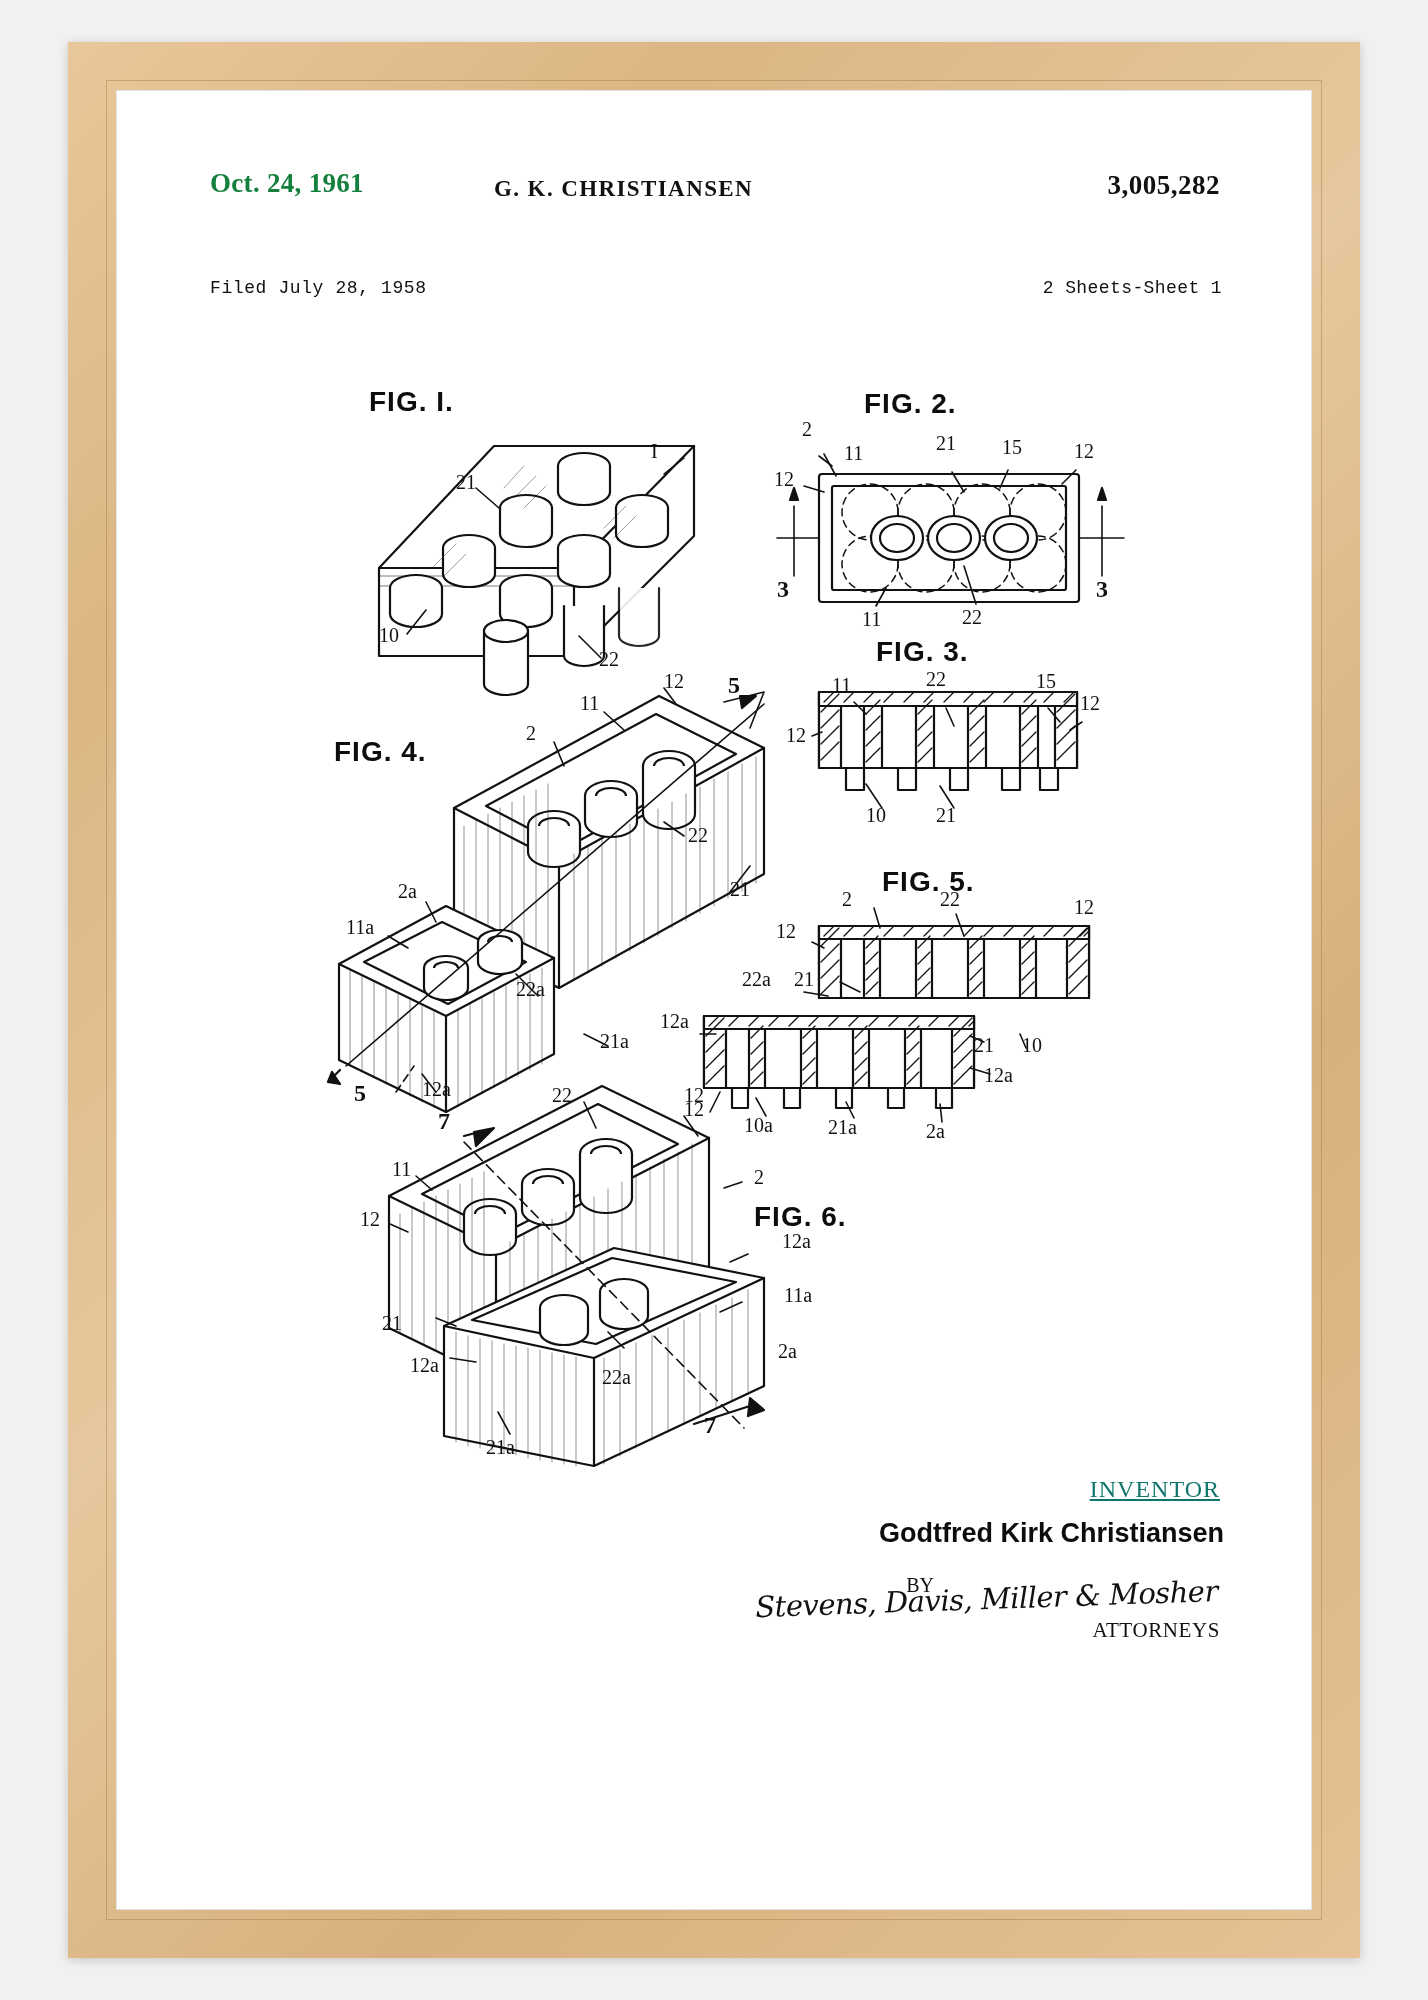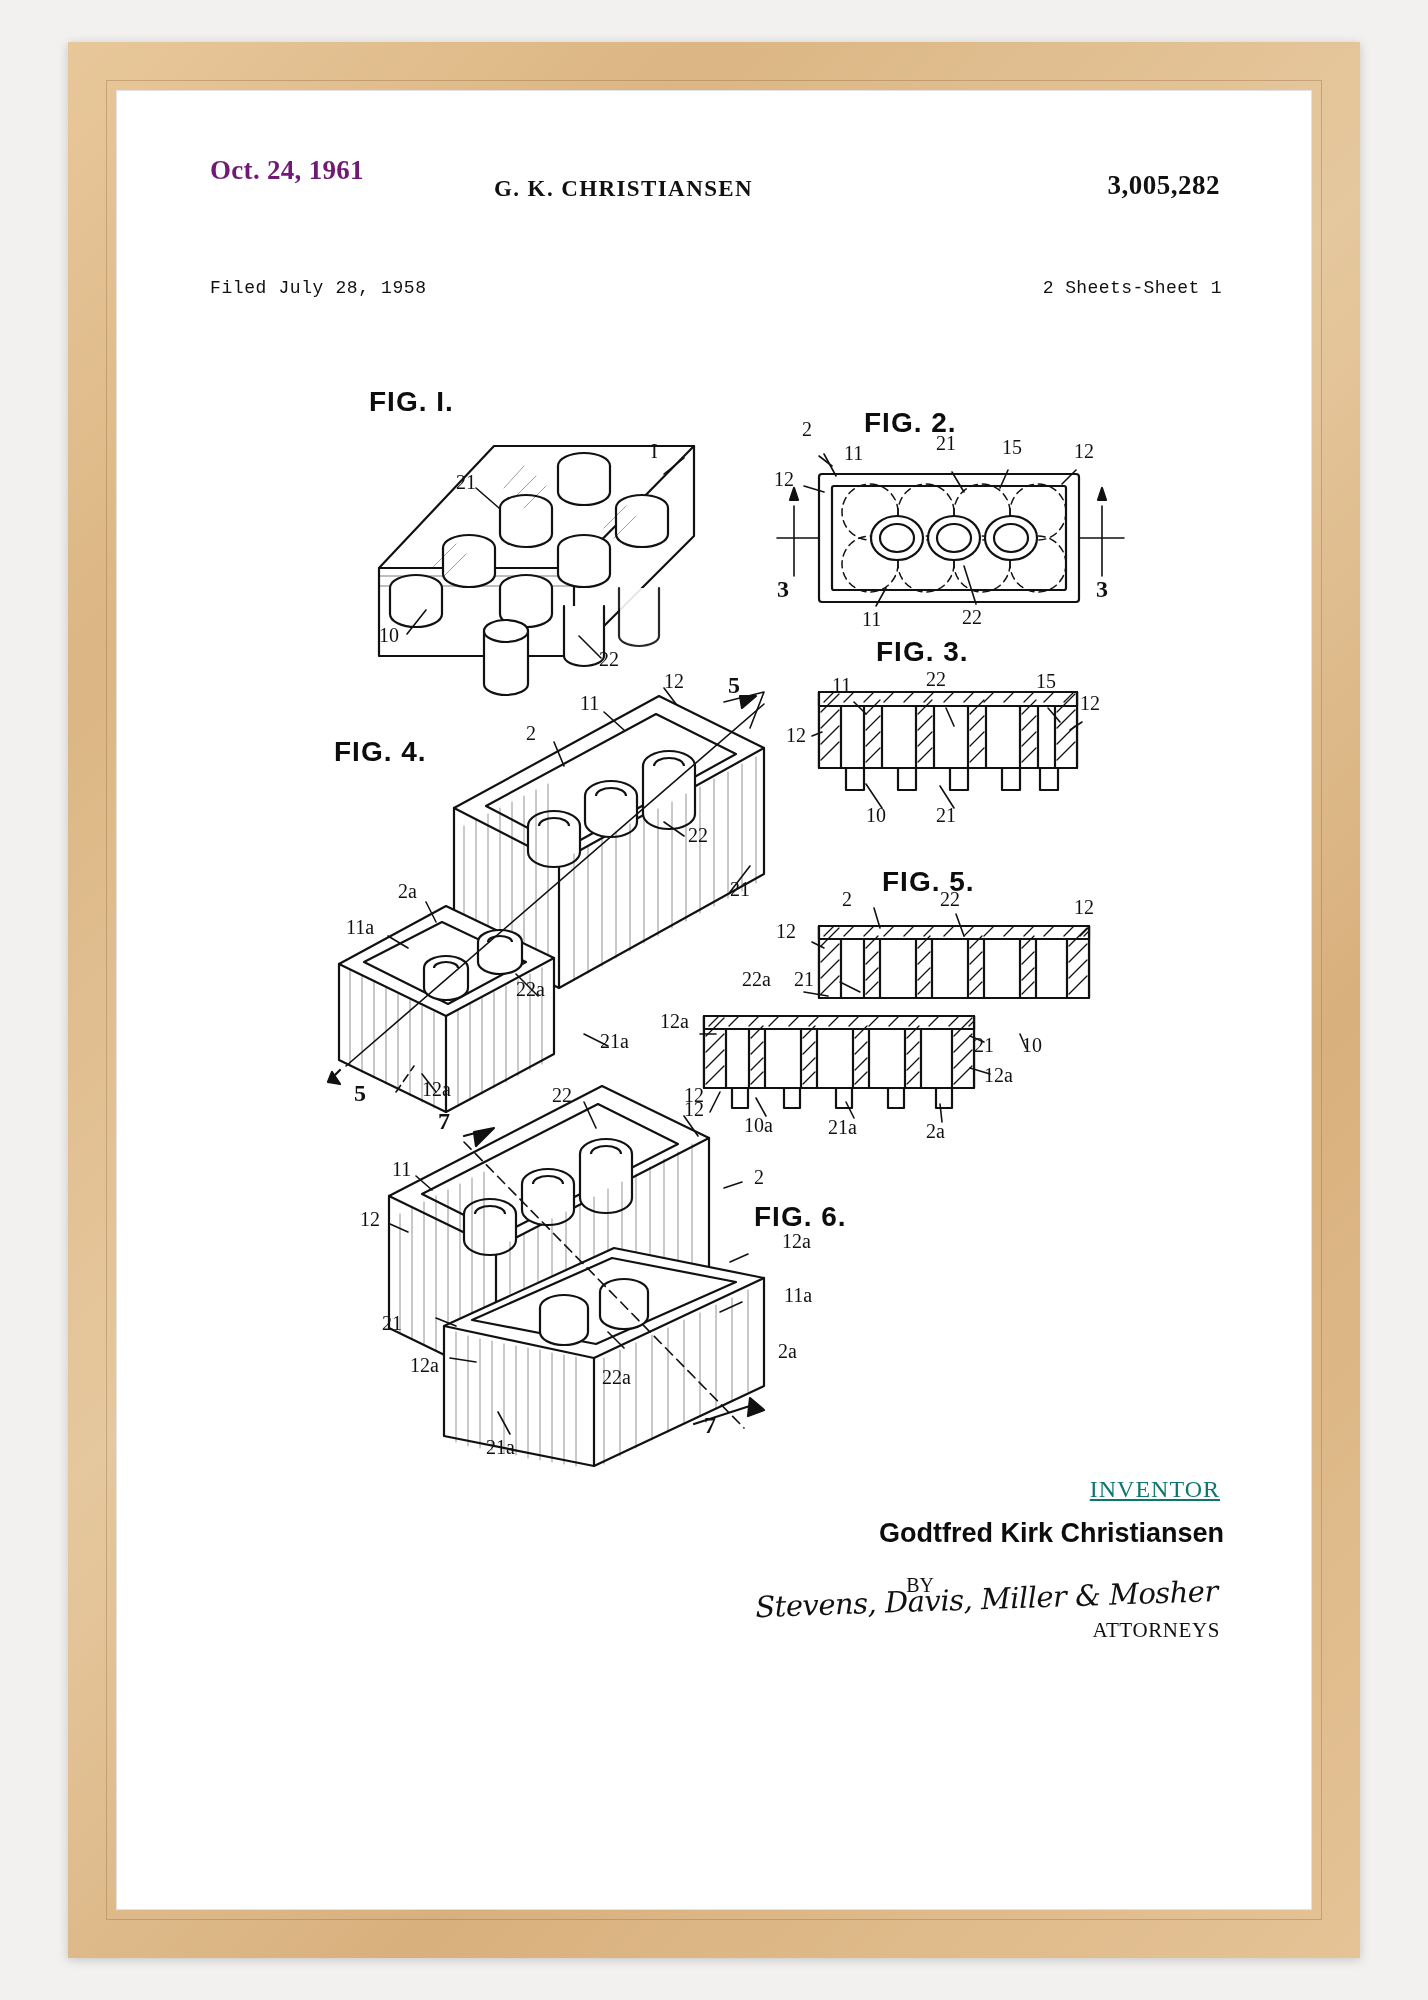--- a/index.html
+++ b/index.html
@@ -30,23 +30,23 @@
     box-shadow:inset 0 0 0 1px #e2e2e2;
     overflow:hidden;
   }
   .sheet{
     position:absolute;
     left:48px;top:46px;
     width:1100px;height:1700px;
   }
   
   .hdr-date{
-    position:absolute;left:46px;top:19px;
+    position:absolute;left:46px;top:32px;
     font-family:"Liberation Serif",serif;
-    font-size:27px;font-weight:bold;letter-spacing:0.3px;color:#701a75;
+    font-size:27px;font-weight:bold;letter-spacing:0.3px;color:#15803d;
   }
   .hdr-name{
     position:absolute;left:330px;top:40px;
     font-family:"Liberation Serif",serif;
     font-size:23px;font-weight:bold;letter-spacing:1.4px;color:#111;
   }
   .hdr-num{
     position:absolute;right:44px;top:34px;
     font-family:"Liberation Serif",serif;
     font-size:27px;font-weight:bold;letter-spacing:0.5px;color:#111;
@@ -112,21 +112,21 @@
   <div class="page">
     <div class="sheet">
 
       <div class="hdr-date">Oct. 24, 1961</div>
       <div class="hdr-name">G. K. CHRISTIANSEN</div>
       <div class="hdr-num">3,005,282</div>
       <div class="hdr-filed">Filed July 28, 1958</div>
       <div class="hdr-sheets">2 Sheets-Sheet 1</div>
 
       <div class="figcap" style="left:205px;top:250px;">FIG. I.</div>
-      <div class="figcap" style="left:700px;top:252px;margin-top:19px;">FIG. 2.</div>
+      <div class="figcap" style="left:700px;top:252px;">FIG. 2.</div>
       <div class="figcap" style="left:712px;top:500px;">FIG. 3.</div>
       <div class="figcap" style="left:170px;top:600px;">FIG. 4.</div>
       <div class="figcap" style="left:718px;top:730px;">FIG. 5.</div>
       <div class="figcap" style="left:590px;top:1065px;">FIG. 6.</div>
 
       <svg class="drawing" viewBox="0 0 1100 1700">
         <g fill="none" stroke="#111" stroke-width="2.2" stroke-linejoin="round" stroke-linecap="round">
 
           <g>
 

